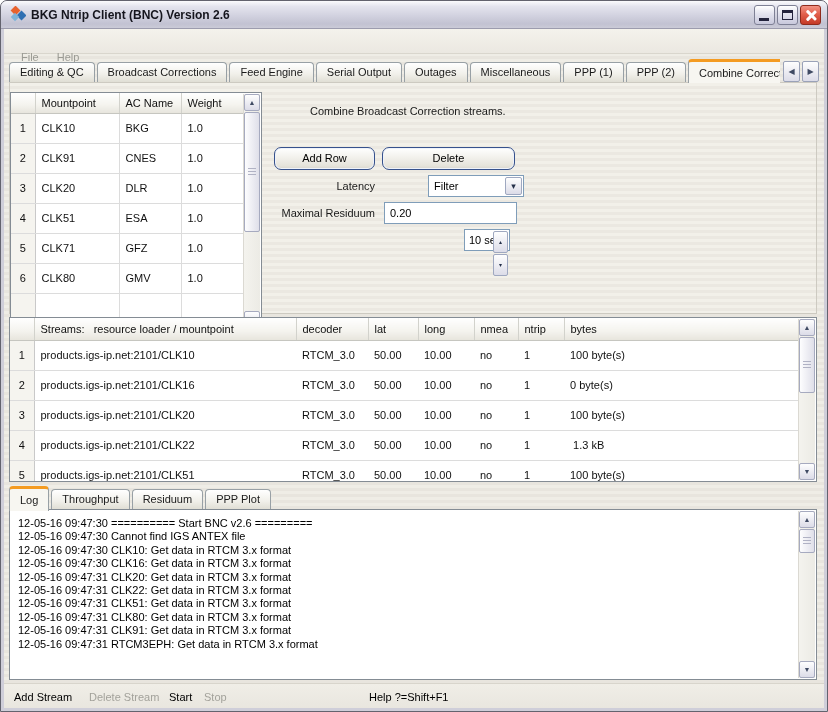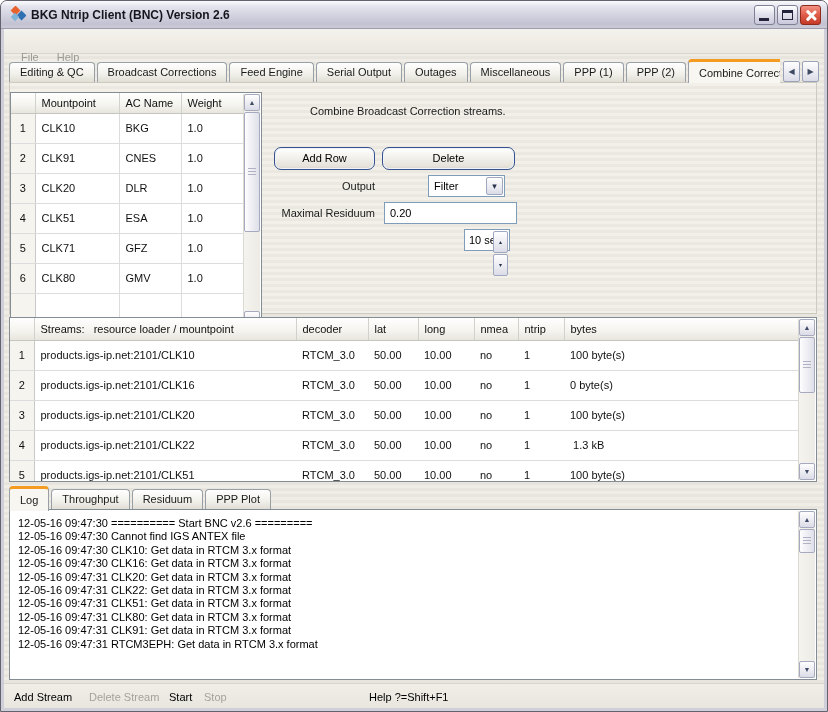--- a/index.html
+++ b/index.html
@@ -69,21 +69,21 @@
   .numcell { background:#f5f4ef; border-right:1px solid #c9c9c9 !important;
     text-align:center; padding:0 2px !important; }
 
   .combine-desc { position:absolute; left:272px; top:22px; font-size:11px; color:#1a1a1a;margin-left:28px; }
   .xp-btn { position:absolute; height:23px; font-size:11px; color:#000; text-align:center;
     line-height:21px; border:1px solid #36518c; border-radius:7px;
     background:linear-gradient(180deg,#ffffff,#f2f1ec 45%,#e5e3db 85%,#d9d6cc);
     box-shadow:inset 0 0 0 1px #eef2fa; }
   .form-label { position:absolute; left:150px; width:215px; text-align:right; font-size:11px;
     color:#1a1a1a; line-height:22px; }
-  .combo { position:absolute; left:418px; top:92px; width:77px; height:22px;
+  .combo { position:absolute; left:418px; top:92px; width:96px; height:22px;
     background:#fff; border:1px solid #7f9db9; font-size:11px; line-height:20px;
     padding-left:5px; }
   .combo-btn { position:absolute; right:1px; top:1px; bottom:1px; width:17px;
     border:1px solid #9fa8c0; border-radius:2px;
     background:linear-gradient(180deg,#fefefe,#dcdce8); display:flex; align-items:center;
     justify-content:center; font-size:9px; color:#25304a; }
   .textbox { position:absolute; left:374px; top:119px; width:133px; height:22px;
     background:#fff; border:1px solid #7f9db9; font-size:11px; line-height:20px; padding-left:5px; }
   .spinbox { position:absolute; left:454px; top:146px; width:46px; height:22px;
     background:#fff; border:1px solid #7f9db9; font-size:11px; line-height:20px; padding-left:4px; }
@@ -262,21 +262,21 @@
               <span>▼</span>
             </div>
         </div>
       </div>
 
       <div class="combine-desc">Combine Broadcast Correction streams.</div>
 
       <div class="xp-btn" style="left:264px;top:64px;width:101px;">Add Row</div>
       <div class="xp-btn" style="left:372px;top:64px;width:133px;">Delete</div>
 
-      <div class="form-label" style="top:92px;">Output</div>
+      <div class="form-label" style="top:92px;">Latency</div>
       <div class="combo">
         <span>Filter</span>
         <span class="combo-btn">
             <span>▾</span>
           </span>
       </div>
 
       <div class="form-label" style="top:119px;">Maximal Residuum</div>
       <div class="textbox">0.20</div>
 

